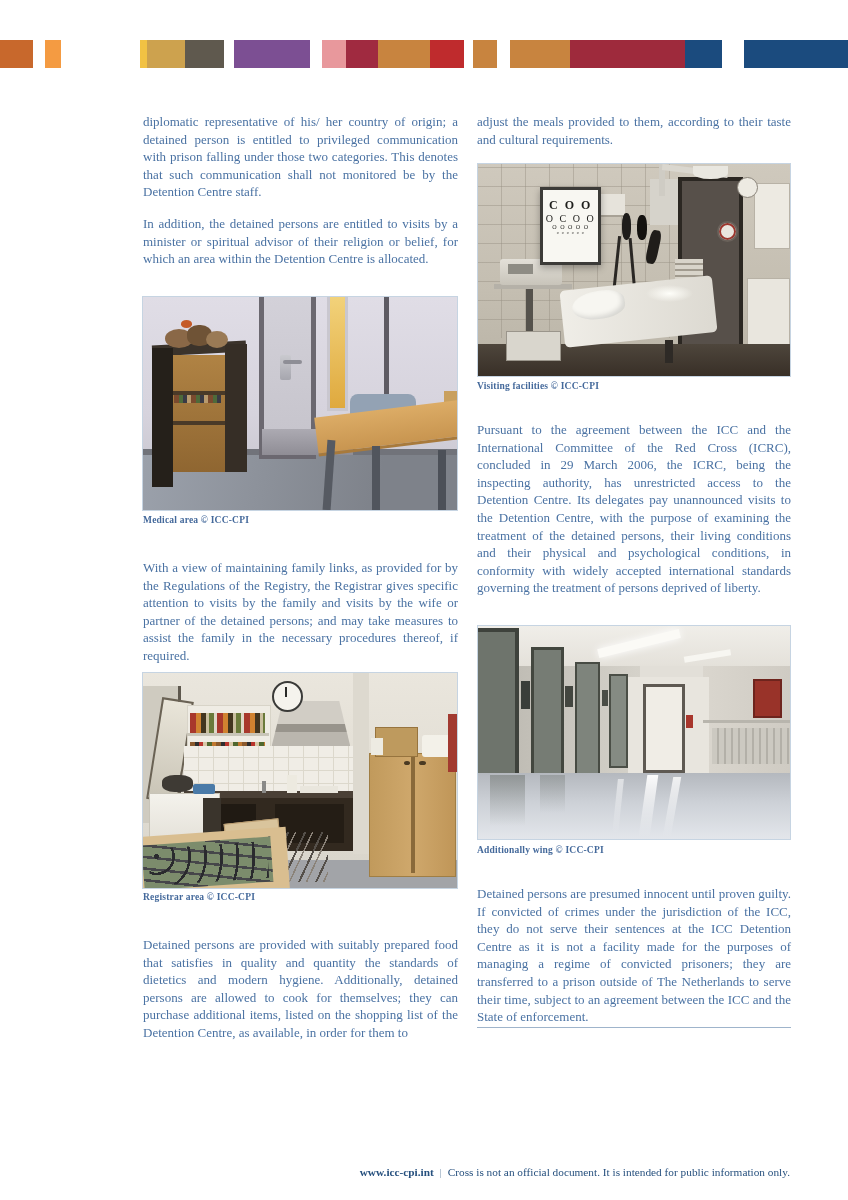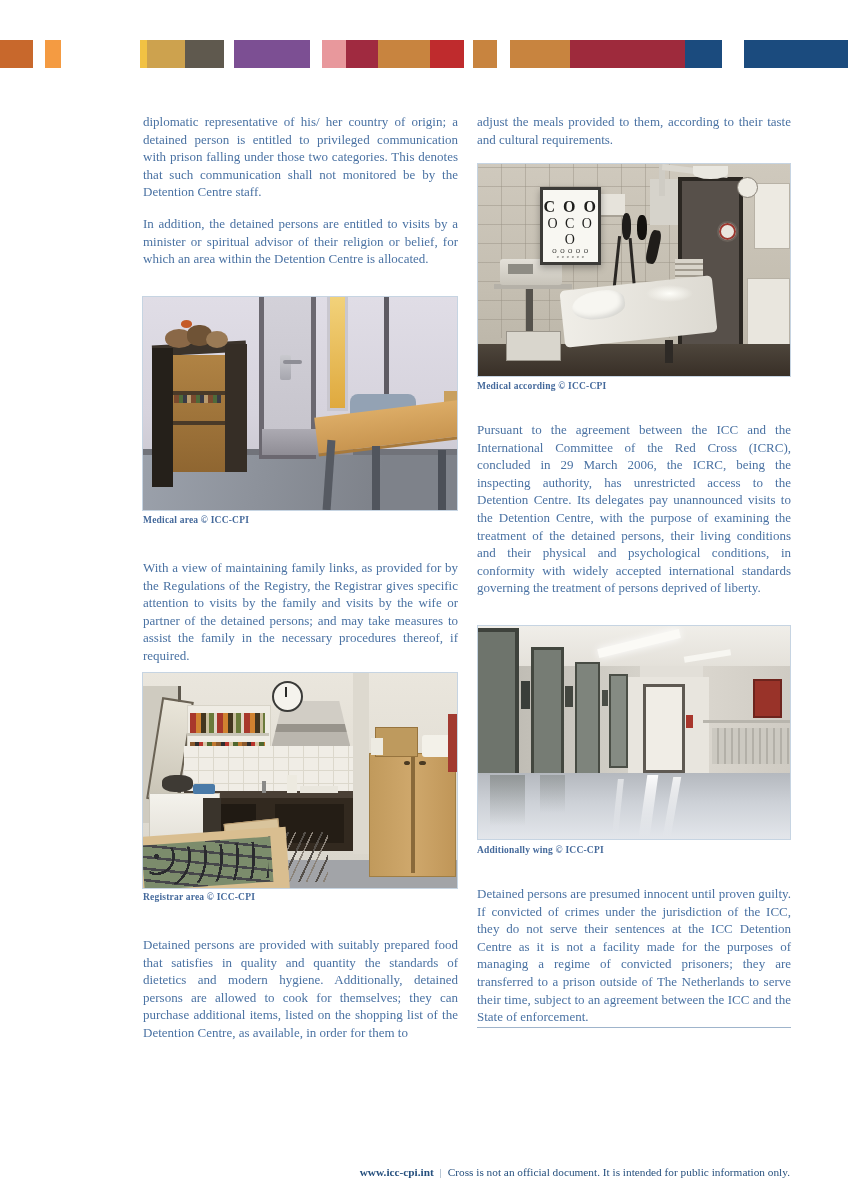--- a/index.html
+++ b/index.html
@@ -53,22 +53,22 @@
      background-image:repeating-linear-gradient(0deg,transparent 0 18px,rgba(150,143,130,.45) 18px 19px),
                       repeating-linear-gradient(90deg,transparent 0 23px,rgba(150,143,130,.45) 23px 24px);}
   .m-door{left:64%;top:6%;width:21%;height:86%;background:#57504A;border:4px solid #2B2722;box-sizing:border-box;}
   .m-sign{left:76.5%;top:27%;width:17px;height:17px;background:#E9E6DF;border:2px solid #69615A;border-radius:50%;box-shadow:inset 0 0 0 2px #9C362E;}
   .m-cab1{right:0;top:9%;width:11%;height:30%;background:#EDEAE2;border:1px solid #B8B2A6;}
   .m-cab2{right:0;top:54%;width:13%;height:32%;background:#E9E6DE;border:1px solid #B8B2A6;}
   .m-box{left:55%;top:7%;width:9%;height:22%;background:#D6D3CB;}
   .m-shelfbox{left:38%;top:14%;width:9%;height:10%;background:#E6E3DB;box-shadow:0 2px 0 #A8A296;}
   .m-light{left:20%;top:11%;width:17.5%;height:34%;background:#F8F7F2;border:3px solid #3C3B38;
            box-shadow:0 3px 7px rgba(0,0,0,.3);text-align:center;color:#1E1E1C;}
-  .m-light .r1{display:block;margin-top:8px;font-size:16px;font-weight:bold;letter-spacing:2px;}
-  .m-light .r2{display:block;font-size:14px;letter-spacing:2px;}
+  .m-light .r1{display:block;margin-top:8px;font-size:12px;font-weight:bold;letter-spacing:2px;}
+  .m-light .r2{display:block;font-size:10px;letter-spacing:2px;}
   .m-light .r3{display:block;font-size:6px;letter-spacing:1px;}
   .m-light .r4{display:block;font-size:4px;letter-spacing:1px;}
   .m-inst1{left:46%;top:23%;width:3.2%;height:13%;background:#1E1C1A;border-radius:40%;}
   .m-inst2{left:51%;top:24%;width:3.2%;height:12%;background:#14120F;border-radius:40%;}
   .m-inst3{left:54.5%;top:31%;width:3.6%;height:16%;background:#201D1A;border-radius:30%;transform:rotate(12deg);}
   .m-cord1{left:44%;top:34%;width:1%;height:28%;background:#2A2724;transform:rotate(6deg);}
   .m-cord2{left:49%;top:35%;width:1%;height:26%;background:#2A2724;transform:rotate(-5deg);}
   .m-trays{left:63%;top:45%;width:9%;height:13%;background:repeating-linear-gradient(180deg,#D8D4CA 0 4px,#A19B8F 4px 6px);}
   .m-floor{left:0;right:0;bottom:0;height:15%;background:linear-gradient(180deg,#4E463C,#382F27);}
   .m-bed{left:27%;top:56%;width:49%;height:27%;background:linear-gradient(100deg,#F0EEE8,#DCD9D1);transform:rotate(-6deg);border-radius:5px;}
@@ -285,21 +285,21 @@
     <div class="m-device"></div>
       <div class="m-screen"></div>
       <div class="m-device2"></div>
     <div class="m-light">
       <span class="r1">C O O</span>
       <span class="r2">O C O O</span>
       <span class="r3">O O O O O</span>
       <span class="r4">o o o o o o</span>
     </div>
   </div>
-  <div class="caption" style="left:477px;top:381px;">Medical according © ICC-CPI</div>
+  <div class="caption" style="left:477px;top:381px;">Visiting facilities © ICC-CPI</div>
 
   <p class="para" style="left:477px;top:408px;width:314px;">Pursuant to the agreement between the ICC and the International Committee of the Red Cross (ICRC), concluded in 29 March 2006, the ICRC, being the inspecting authority, has unrestricted access to the Detention Centre. Its delegates pay unannounced visits to the Detention Centre, with the purpose of examining the treatment of the detained persons, their living conditions and their physical and psychological conditions, in conformity with widely accepted international standards governing the treatment of persons deprived of liberty.</p>
 
   <div class="photo residential" style="left:477px;top:625px;width:314px;height:215px;">
     <div class="r-leftwall"></div>
       <div class="r-rightwall"></div>
       <div class="r-ceiling"></div>
     <div class="r-light1"></div>
       <div class="r-light2"></div>
     <div class="r-endwall"></div>

